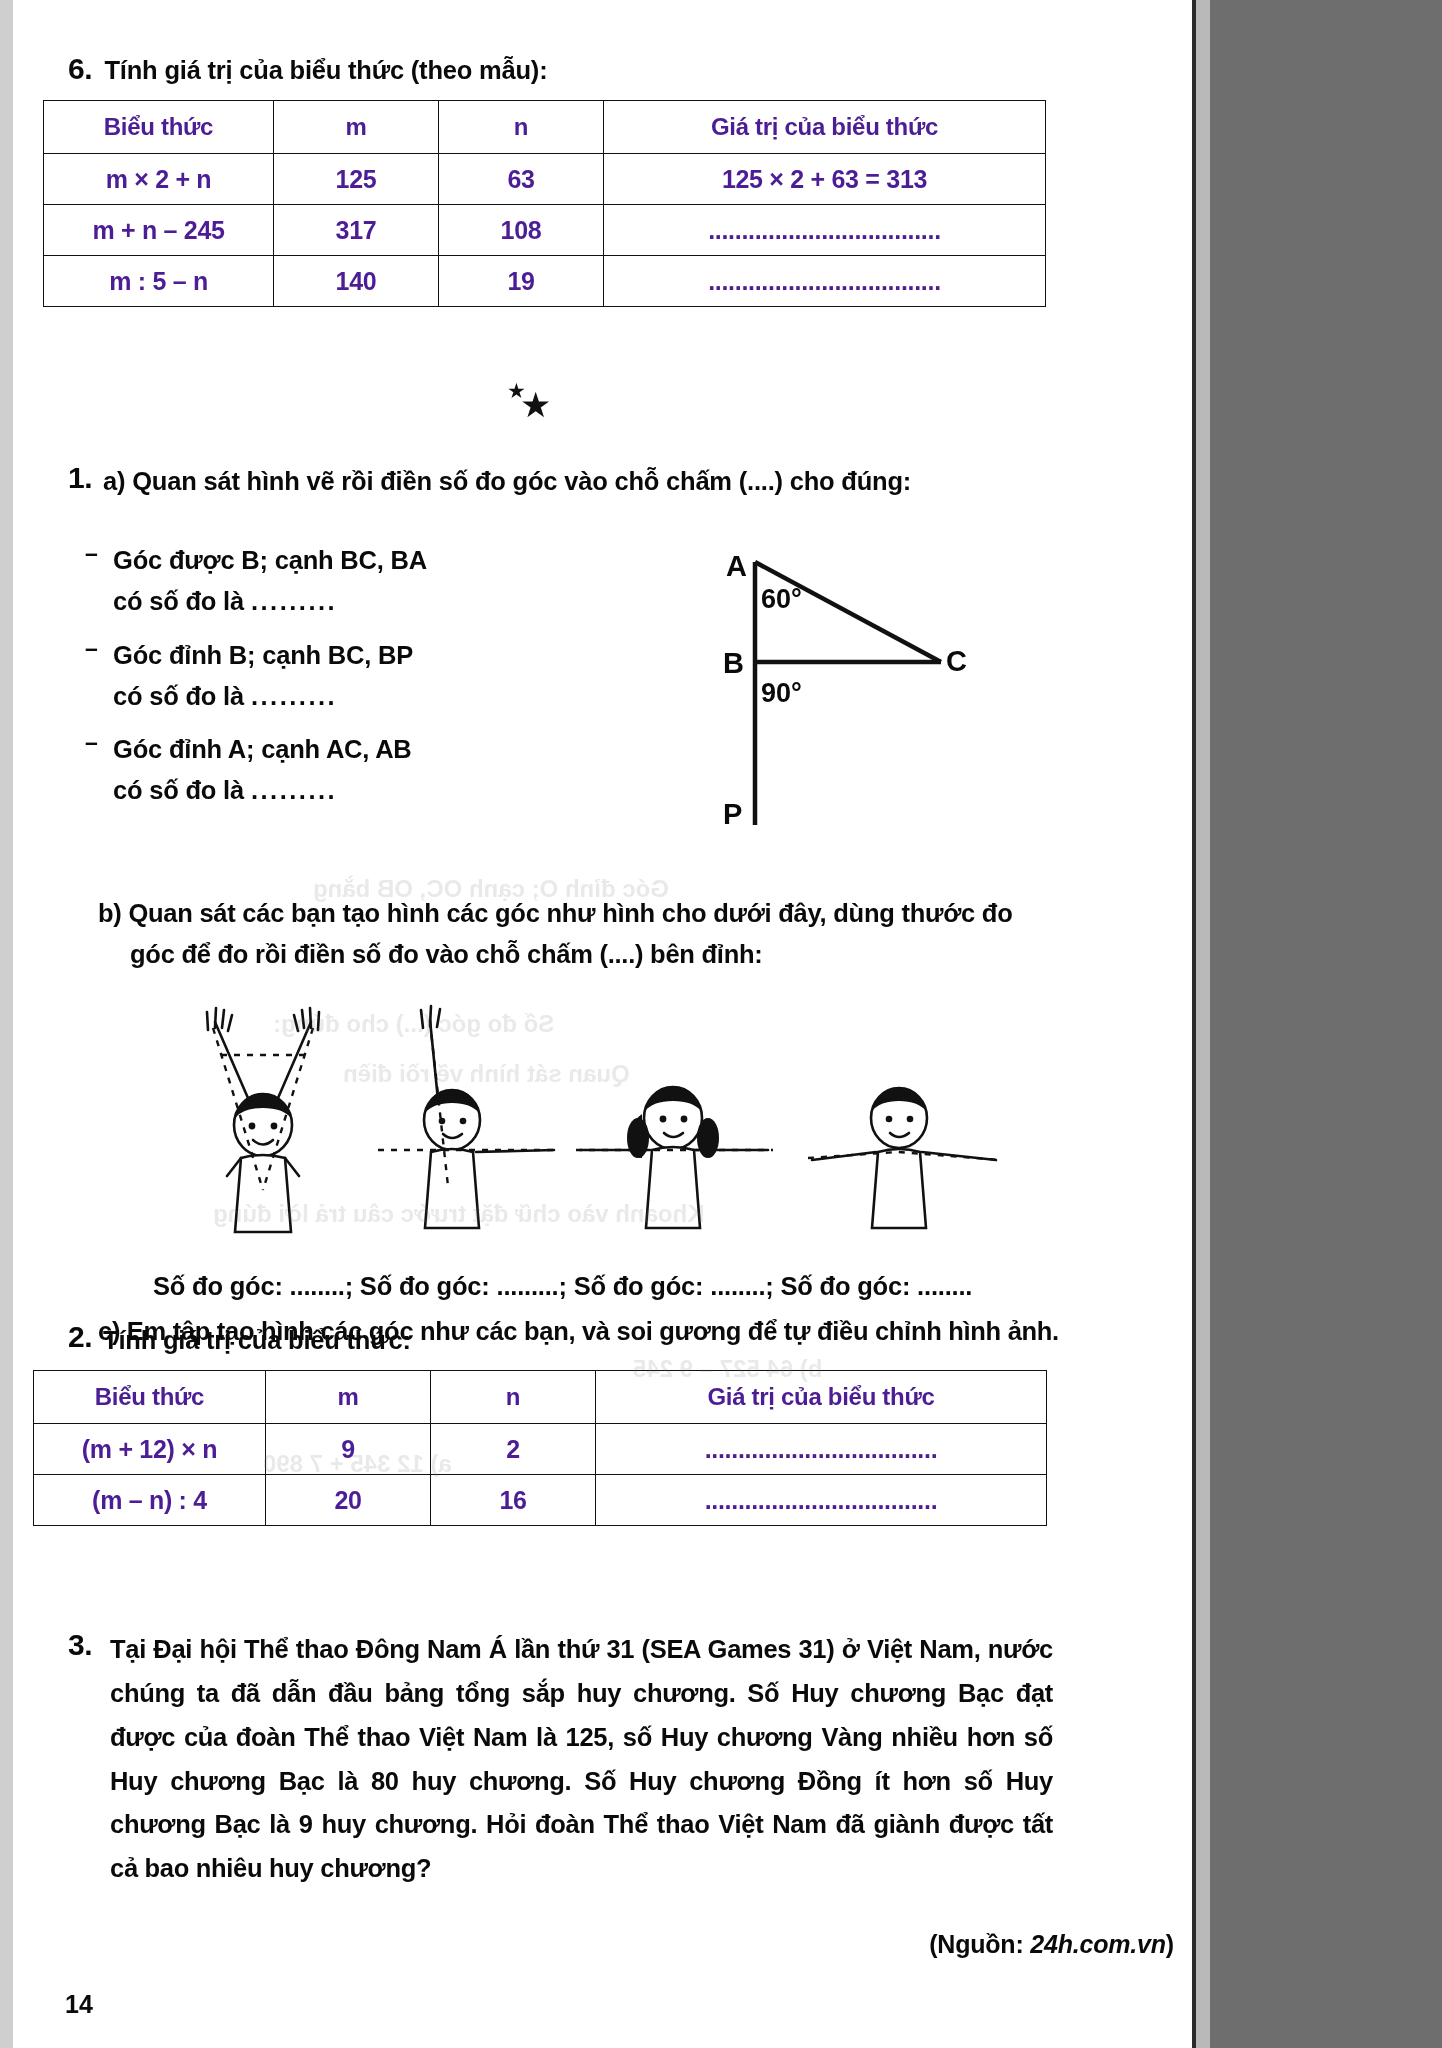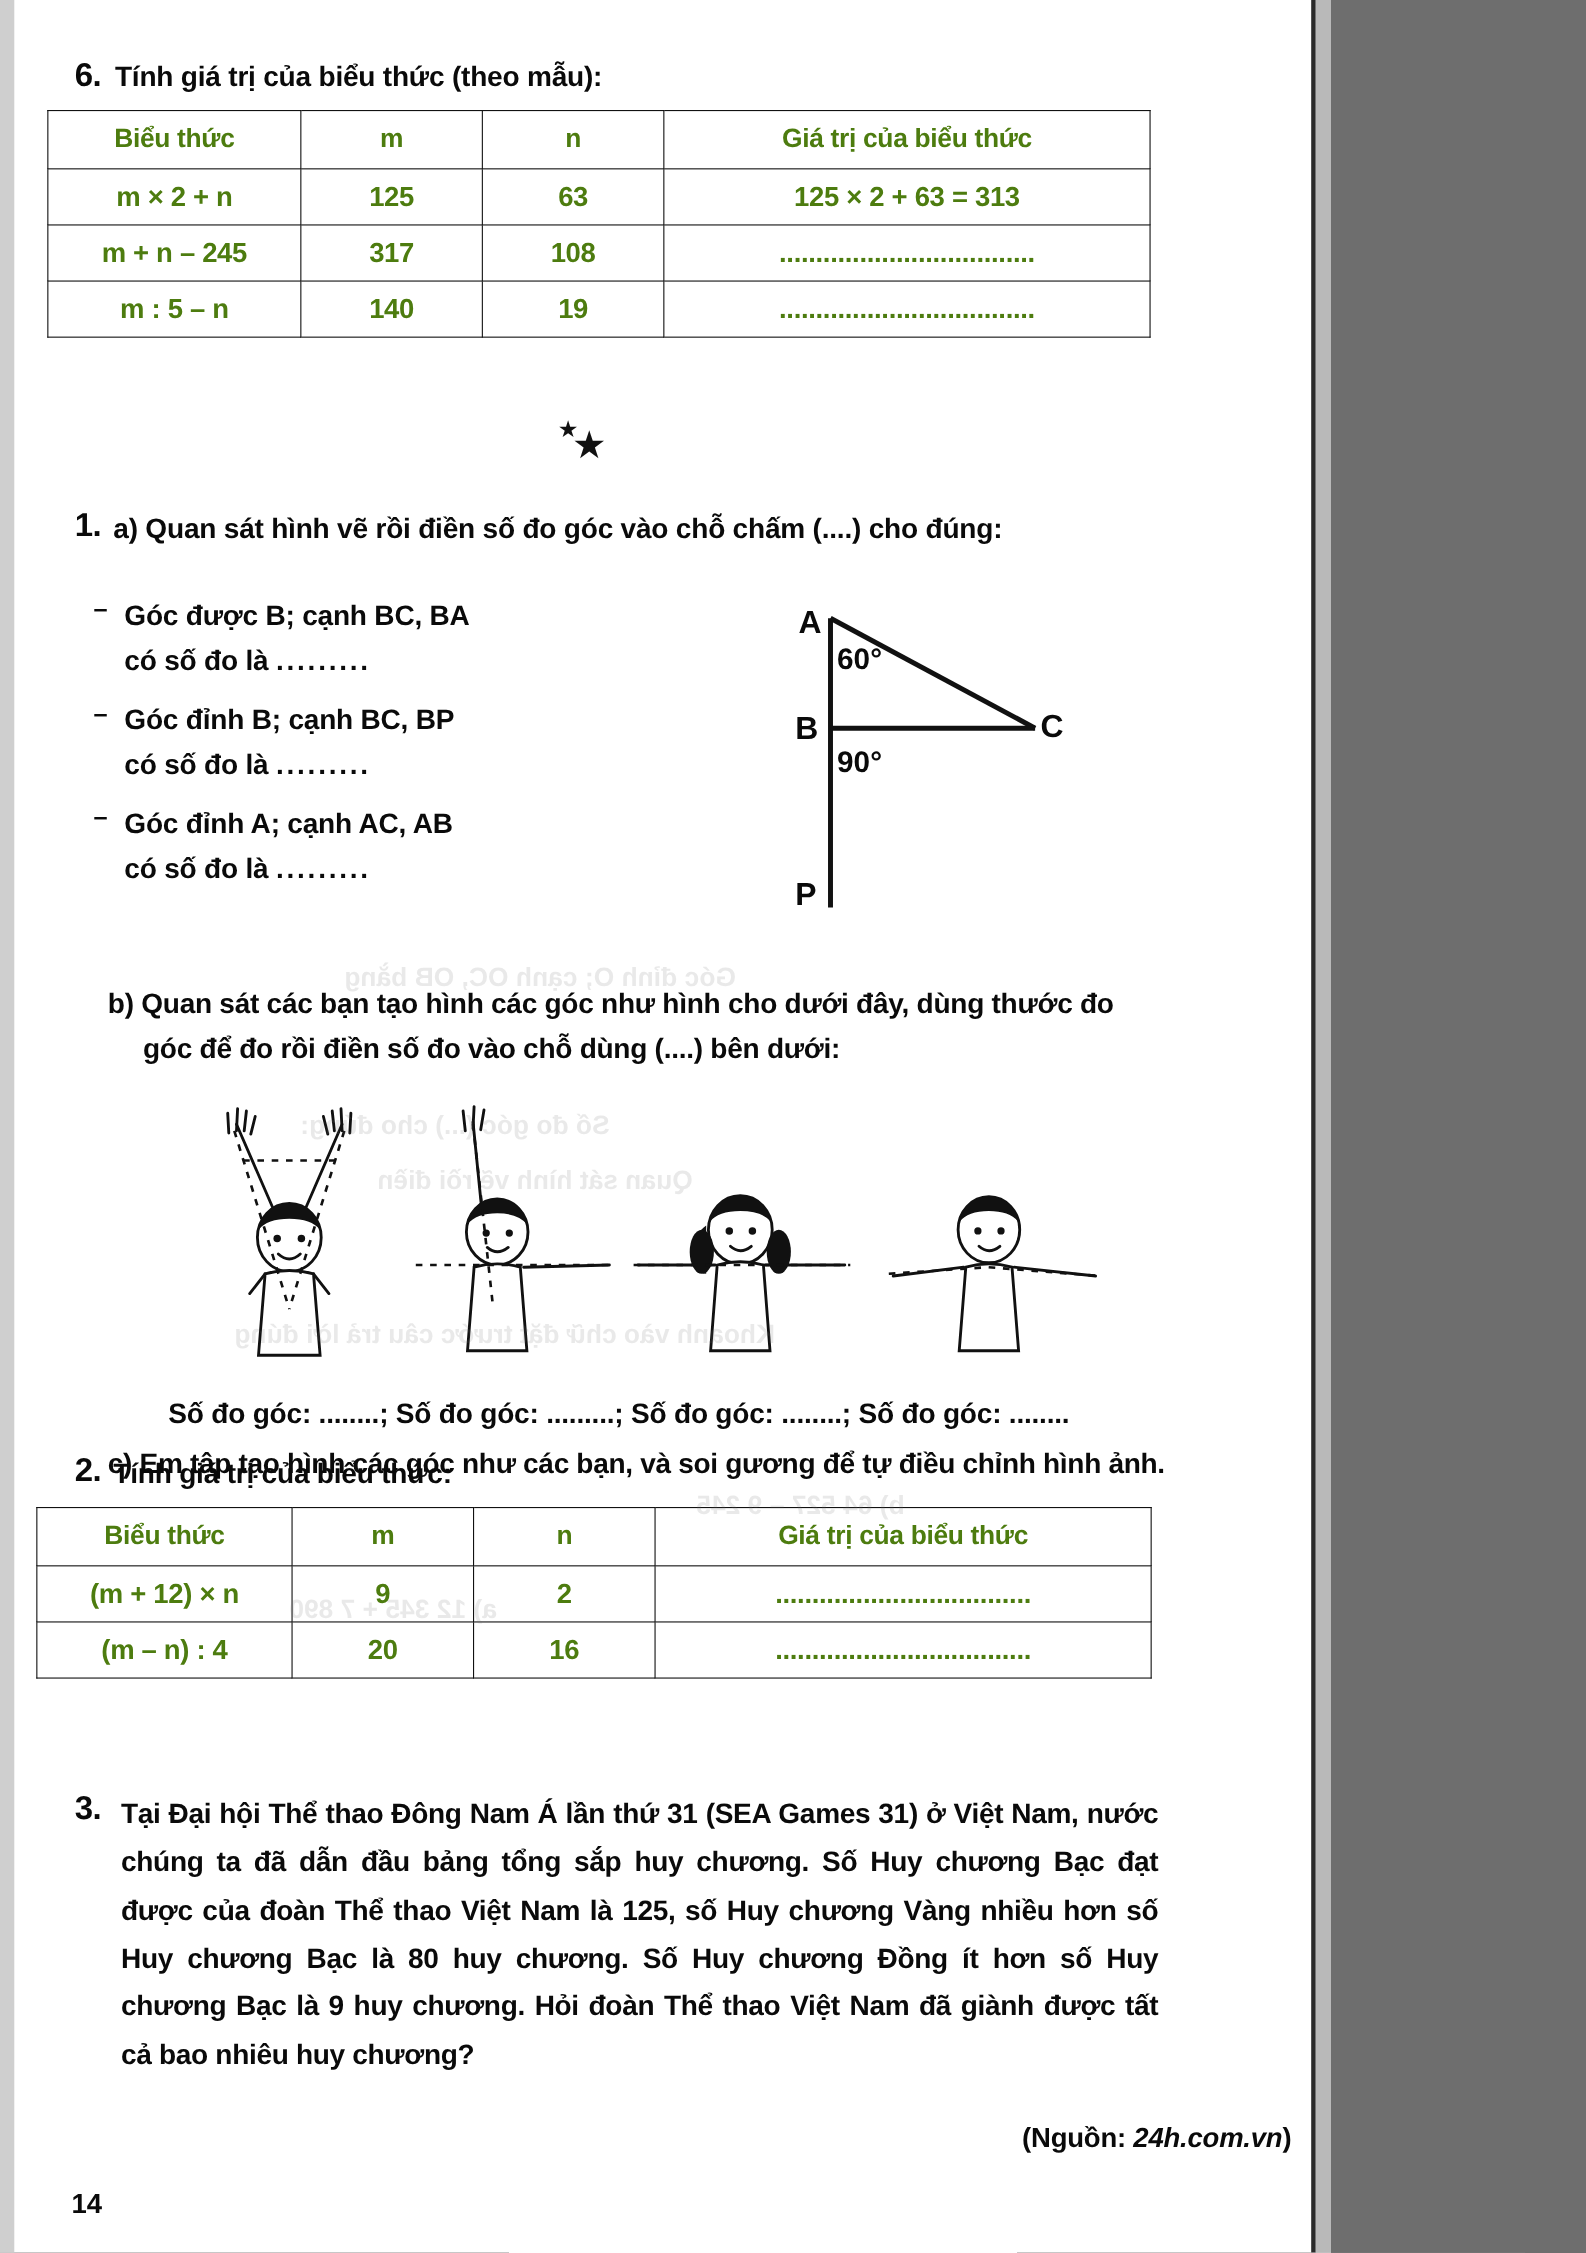--- a/index.html
+++ b/index.html
@@ -49,21 +49,21 @@
   
   table.expr-table {
     border-collapse: collapse;
     table-layout: fixed;
     border: 1.6px solid #111;
   }
   table.expr-table td, table.expr-table th {
     border: 1.4px solid #111;
     text-align: center;
     font-weight: bold;
-    color: #4d7c0f;
+    color: #4c1d95;
   }
   table.expr-table th {
     font-size: 24px;
     height: 50px;
     letter-spacing: -0.3px;
   }
   table.expr-table td {
     font-size: 25px;
     height: 48px;
     letter-spacing: -0.3px;
@@ -307,21 +307,21 @@
       <span class="geo-label lbl-A">A</span>
       <span class="geo-label lbl-B">B</span>
       <span class="geo-label lbl-C">C</span>
       <span class="geo-label lbl-P">P</span>
       <span class="geo-label ang-60">60°</span>
       <span class="geo-label ang-90">90°</span>
     </div>
 
     <div class="q1b">
       <div class="line">b) Quan sát các bạn tạo hình các góc như hình cho dưới đây, dùng thước đo</div>
-      <div class="line l2">góc để đo rồi điền số đo vào chỗ dùng (....) bên dưới:</div>
+      <div class="line l2">góc để đo rồi điền số đo vào chỗ chấm (....) bên đỉnh:</div>
     </div>
 
     <div class="kids">
 
       <div class="kid" style="left:0px;">
         <svg width="200" height="245" viewBox="0 0 200 245">
           <g stroke="#111" fill="none" stroke-width="2.6" stroke-linecap="round">
 
             <path d="M52 22 L98 128"></path>
             <path d="M148 22 L102 128"></path>

